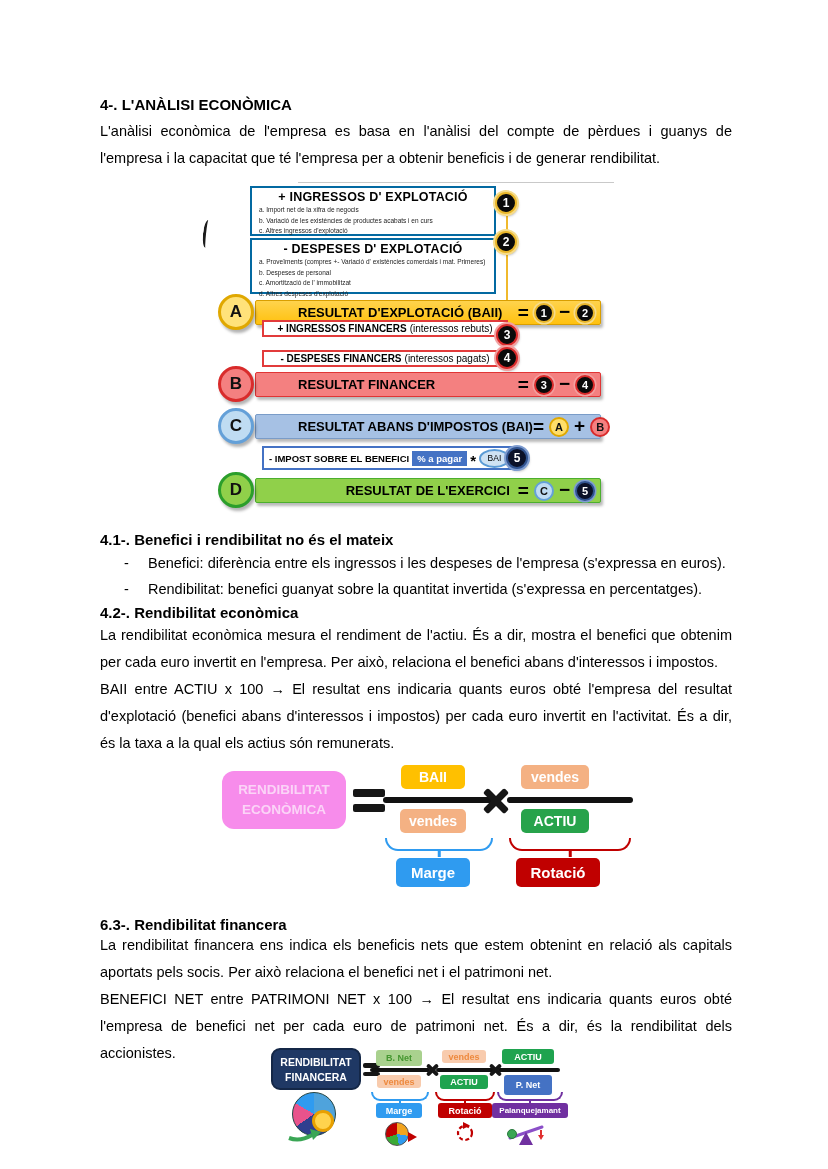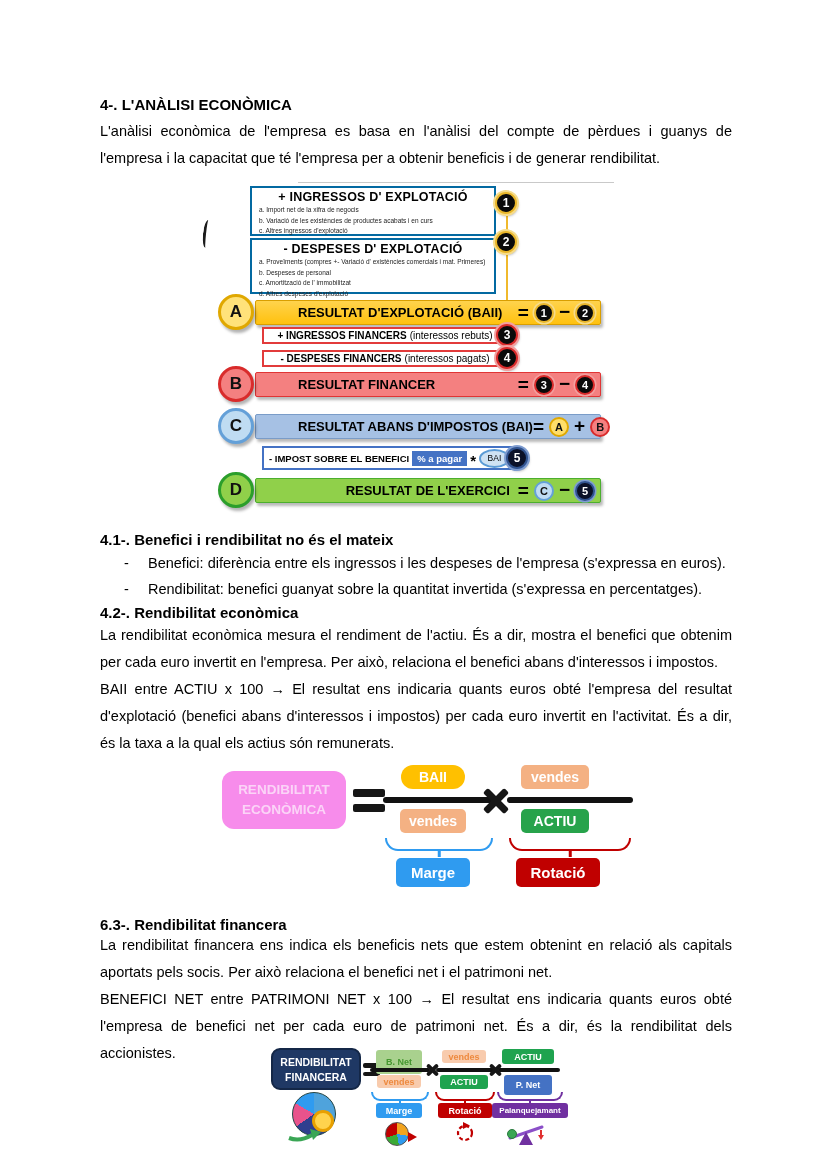--- a/index.html
+++ b/index.html
@@ -75,21 +75,21 @@
   #d2 .eqbars { left:138px; top:31px; gap:7px; } #d2 .eqbars span { width:32px; height:8px; }
   .xcross { position:absolute; }
   .xcross i { position:absolute; left:0; top:50%; background:#161616; border-radius:2px; display:block; }
   #d2 .xcross { width:30px; height:30px; left:266px; top:28px; }
   #d2 .xcross i { width:30px; height:7px; }
   .xcross i:first-child { transform:translateY(-50%) rotate(45deg); }
   .xcross i:last-child  { transform:translateY(-50%) rotate(-45deg); }
   .fbox { position:absolute; border-radius:5px; color:#fff; font-weight:bold; font-size:14px;
     display:flex; align-items:center; justify-content:center; }
   .fline { position:absolute; background:#111; border-radius:3px; }
-  #d2 .num1 { left:186px; top:7px;  width:64px; height:24px; background:#FFC000;border-radius:12px; }
+  #d2 .num1 { left:186px; top:7px;  width:64px; height:24px; background:#FFC000; }
   #d2 .l1   { left:168px; top:39px; width:112px; height:6px; }
   #d2 .den1 { left:185px; top:51px; width:66px; height:24px; background:#F4B183; }
   #d2 .num2 { left:306px; top:7px;  width:68px; height:24px; background:#F4B183; }
   #d2 .l2   { left:292px; top:39px; width:126px; height:6px; }
   #d2 .den2 { left:306px; top:51px; width:68px; height:24px; background:#27A34B; }
   .brace { position:absolute; border-style:solid; border-top:none; border-radius:0 0 14px 14px; }
   .brace::after { content:""; position:absolute; left:50%; bottom:-8px; transform:translateX(-50%); width:2.5px; height:8px; }
   .brace.b-blue { border-color:#2F9BF0; } .brace.b-blue::after { background:#2F9BF0; }
   .brace.b-red  { border-color:#C00000; } .brace.b-red::after  { background:#C00000; }
   .brace.b-pur  { border-color:#7030A0; } .brace.b-pur::after  { background:#7030A0; }
@@ -101,21 +101,21 @@
 
   
   #d3 { left:268px; top:1044px; width:314px; height:124px; }
   #d3 .navybox { position:absolute; left:3px; top:4px; width:90px; height:42px; border-radius:9px;
     background:#1F3864; border:2px solid #142747; color:#fff; font-weight:bold; font-size:10.5px;
     text-align:center; line-height:15px; padding-top:5px; }
   #d3 .eqbars { left:95px; top:19px; gap:4px; } #d3 .eqbars span { width:17px; height:4.5px; }
   #d3 .xcross { width:15px; height:15px; } #d3 .xcross i { width:15px; height:4px; }
   #d3 .x1 { left:157px; top:18px; } #d3 .x2 { left:220px; top:18px; }
   #d3 .fbox { border-radius:3px; font-size:9px; }
-  #d3 .num1 { left:108px; top:6px;  width:46px; height:24px; background:#A9D18E; color:#44962F; }
+  #d3 .num1 { left:108px; top:6px;  width:46px; height:16px; background:#A9D18E; color:#44962F; }
   #d3 .l1   { left:102px; top:24px; width:60px; height:4px; }
   #d3 .den1 { left:109px; top:31px; width:44px; height:13px; background:#F8CBAD; color:#ED8A3F; }
   #d3 .num2 { left:174px; top:6px;  width:44px; height:13px; background:#F8CBAD; color:#ED8A3F; }
   #d3 .l2   { left:168px; top:24px; width:58px; height:4px; }
   #d3 .den2 { left:172px; top:31px; width:48px; height:14px; background:#1FA34F; }
   #d3 .num3 { left:234px; top:5px;  width:52px; height:15px; background:#1FA34F; }
   #d3 .l3   { left:230px; top:24px; width:62px; height:4px; }
   #d3 .den3 { left:236px; top:31px; width:48px; height:20px; background:#4472C4; }
   #d3 .brace { border-width:0 2px 2px 2px; height:9px; }
   #d3 .brace::after { height:5px; bottom:-5px; width:2px; }
@@ -174,21 +174,21 @@
     <div class="bar" id="barA">
       <span class="lbl">RESULTAT D'EXPLOTACIÓ (BAII)</span>
       <span class="eq">
         <span class="s">=</span>
         <span class="sb black-gold">1</span>
         <span class="op">−</span>
         <span class="sb black-gold">2</span>
       </span>
     </div>
 
-    <div class="finbox" style="top:147px;">
+    <div class="finbox" style="top:140px;">
       <b>+ INGRESSOS FINANCERS</b>
       <span>(interessos rebuts)</span>
     </div>
     <div class="badge ring-red" style="left:286px; top:144px;">3</div>
 
     <div class="finbox" style="top:170px;">
       <b>- DESPESES FINANCERS</b>
       <span>(interessos pagats)</span>
     </div>
     <div class="badge ring-red" style="left:286px; top:167px;">4</div>

